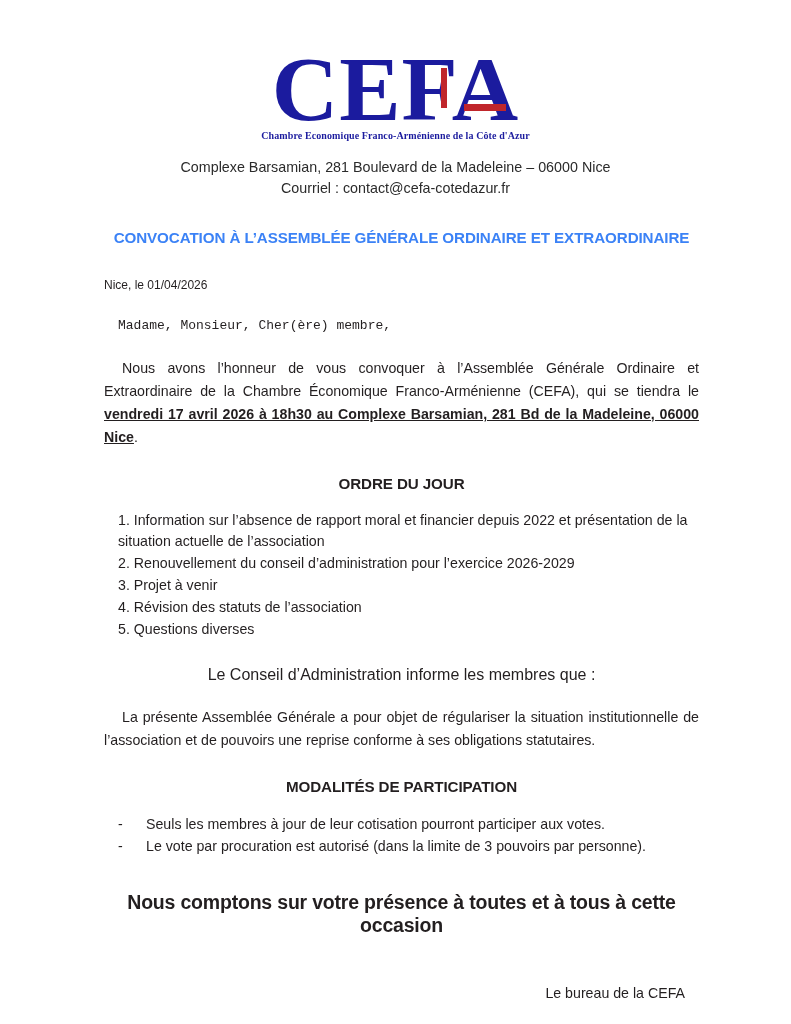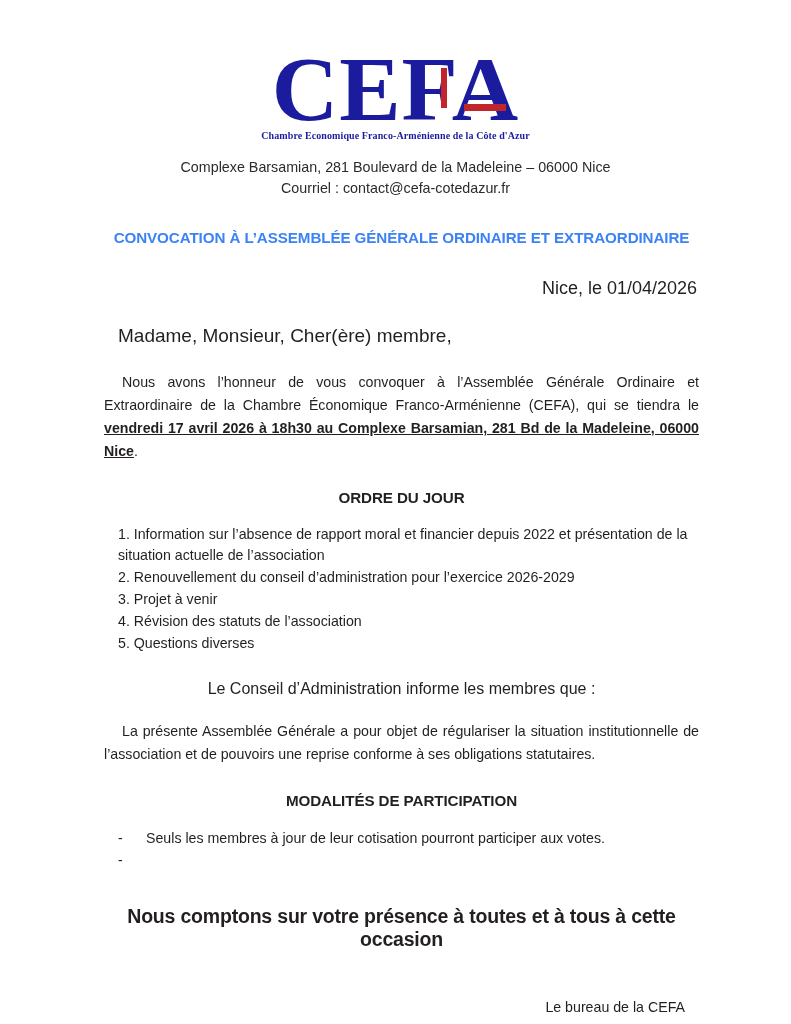--- a/index.html
+++ b/index.html
@@ -92,30 +92,31 @@
   .doc-title {
     text-align: center;
     font-size: 15.2px;
     font-weight: 700;
     letter-spacing: -0.1px;
     margin: 0 0 32px 0;
     color: #3b82f6;
   }
 
   .date-line {
-    text-align: right;
-    font-size: 18px;
+    text-align: left;
+    font-size: 12px;
     margin: 0 0 26px 0;
     padding-right: 2px;
   }
 
   .salutation {
-    font-size: 19px;
+    font-size: 13px;
     margin: 0 0 24px 0;
     padding-left: 14px;
+    font-family: Liberation Mono, monospace;
   }
 
   .para-justified {
     font-size: 14.2px;
     line-height: 1.62;
     text-align: justify;
     margin: 0;
     text-indent: 18px;
   }
 
@@ -223,20 +224,21 @@
 
     <h2 class="section-heading">MODALITÉS DE PARTICIPATION</h2>
 
     <ul class="modalities">
       <li>
         <span class="dash">-</span>
         <span>Seuls les membres à jour de leur cotisation pourront participer aux votes.</span>
       </li>
       <li>
         <span class="dash">-</span>
+        <span>Le vote par procuration est autorisé (dans la limite de 3 pouvoirs par personne).</span>
       </li>
     </ul>
 
     <div class="closing">Nous comptons sur votre présence à toutes et à tous à cette occasion</div>
 
     <div class="signature">Le bureau de la CEFA</div>
 
   </div>
 </div>
 

